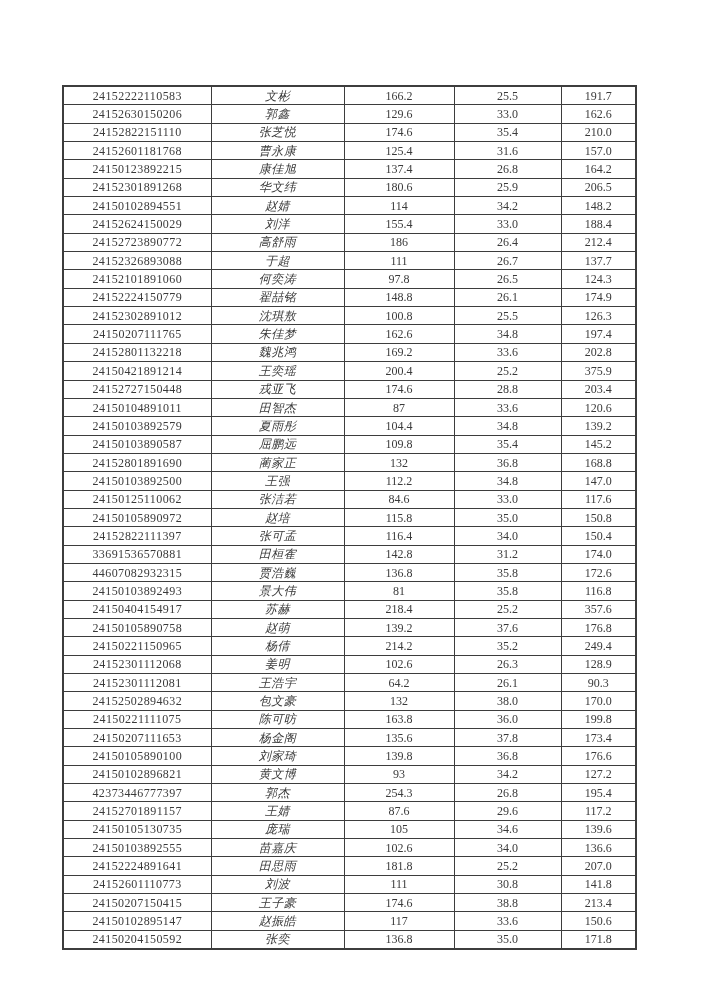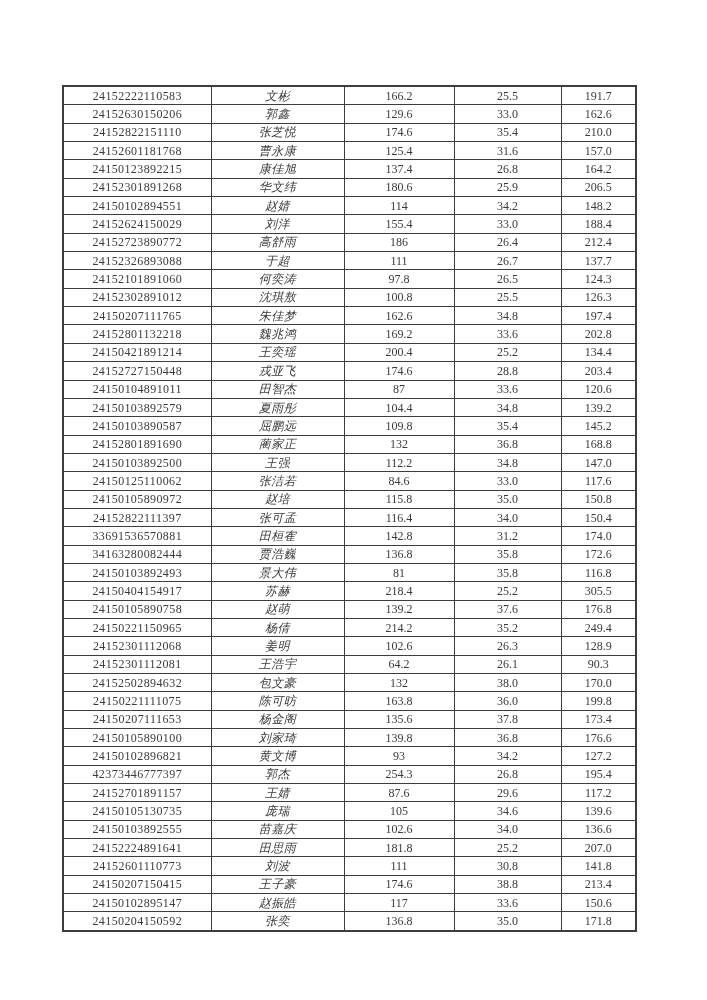--- a/index.html
+++ b/index.html
@@ -145,20 +145,27 @@
 
 
   <tr>
     <td class="c-id">24152101891060</td>
     <td class="c-name">何奕涛</td>
     <td class="c-score">97.8</td>
     <td class="c-score">26.5</td>
     <td class="c-total">124.3</td>
   </tr>
 
+  <tr>
+    <td class="c-id">24152224150779</td>
+    <td class="c-name">翟喆铭</td>
+    <td class="c-score">148.8</td>
+    <td class="c-score">26.1</td>
+    <td class="c-total">174.9</td>
+  </tr>
 
   <tr>
     <td class="c-id">24152302891012</td>
     <td class="c-name">沈琪敖</td>
     <td class="c-score">100.8</td>
     <td class="c-score">25.5</td>
     <td class="c-total">126.3</td>
   </tr>
 
   <tr>
@@ -175,21 +182,21 @@
     <td class="c-score">169.2</td>
     <td class="c-score">33.6</td>
     <td class="c-total">202.8</td>
   </tr>
 
   <tr>
     <td class="c-id">24150421891214</td>
     <td class="c-name">王奕瑶</td>
     <td class="c-score">200.4</td>
     <td class="c-score">25.2</td>
-    <td class="c-total">134.4</td>
+    <td class="c-total">375.9</td>
   </tr>
 
   <tr>
     <td class="c-id">24152727150448</td>
     <td class="c-name">戎亚飞</td>
     <td class="c-score">174.6</td>
     <td class="c-score">28.8</td>
     <td class="c-total">203.4</td>
   </tr>
 
@@ -259,41 +266,41 @@
 
   <tr>
     <td class="c-id">33691536570881</td>
     <td class="c-name">田桓隺</td>
     <td class="c-score">142.8</td>
     <td class="c-score">31.2</td>
     <td class="c-total">174.0</td>
   </tr>
 
   <tr>
-    <td class="c-id">34163280082444</td>
+    <td class="c-id">44607082932315</td>
     <td class="c-name">贾浩巍</td>
     <td class="c-score">136.8</td>
     <td class="c-score">35.8</td>
     <td class="c-total">172.6</td>
   </tr>
 
   <tr>
     <td class="c-id">24150103892493</td>
     <td class="c-name">景大伟</td>
     <td class="c-score">81</td>
     <td class="c-score">35.8</td>
     <td class="c-total">116.8</td>
   </tr>
 
   <tr>
     <td class="c-id">24150404154917</td>
     <td class="c-name">苏赫</td>
     <td class="c-score">218.4</td>
     <td class="c-score">25.2</td>
-    <td class="c-total">305.5</td>
+    <td class="c-total">357.6</td>
   </tr>
 
   <tr>
     <td class="c-id">24150105890758</td>
     <td class="c-name">赵萌</td>
     <td class="c-score">139.2</td>
     <td class="c-score">37.6</td>
     <td class="c-total">176.8</td>
   </tr>
 

